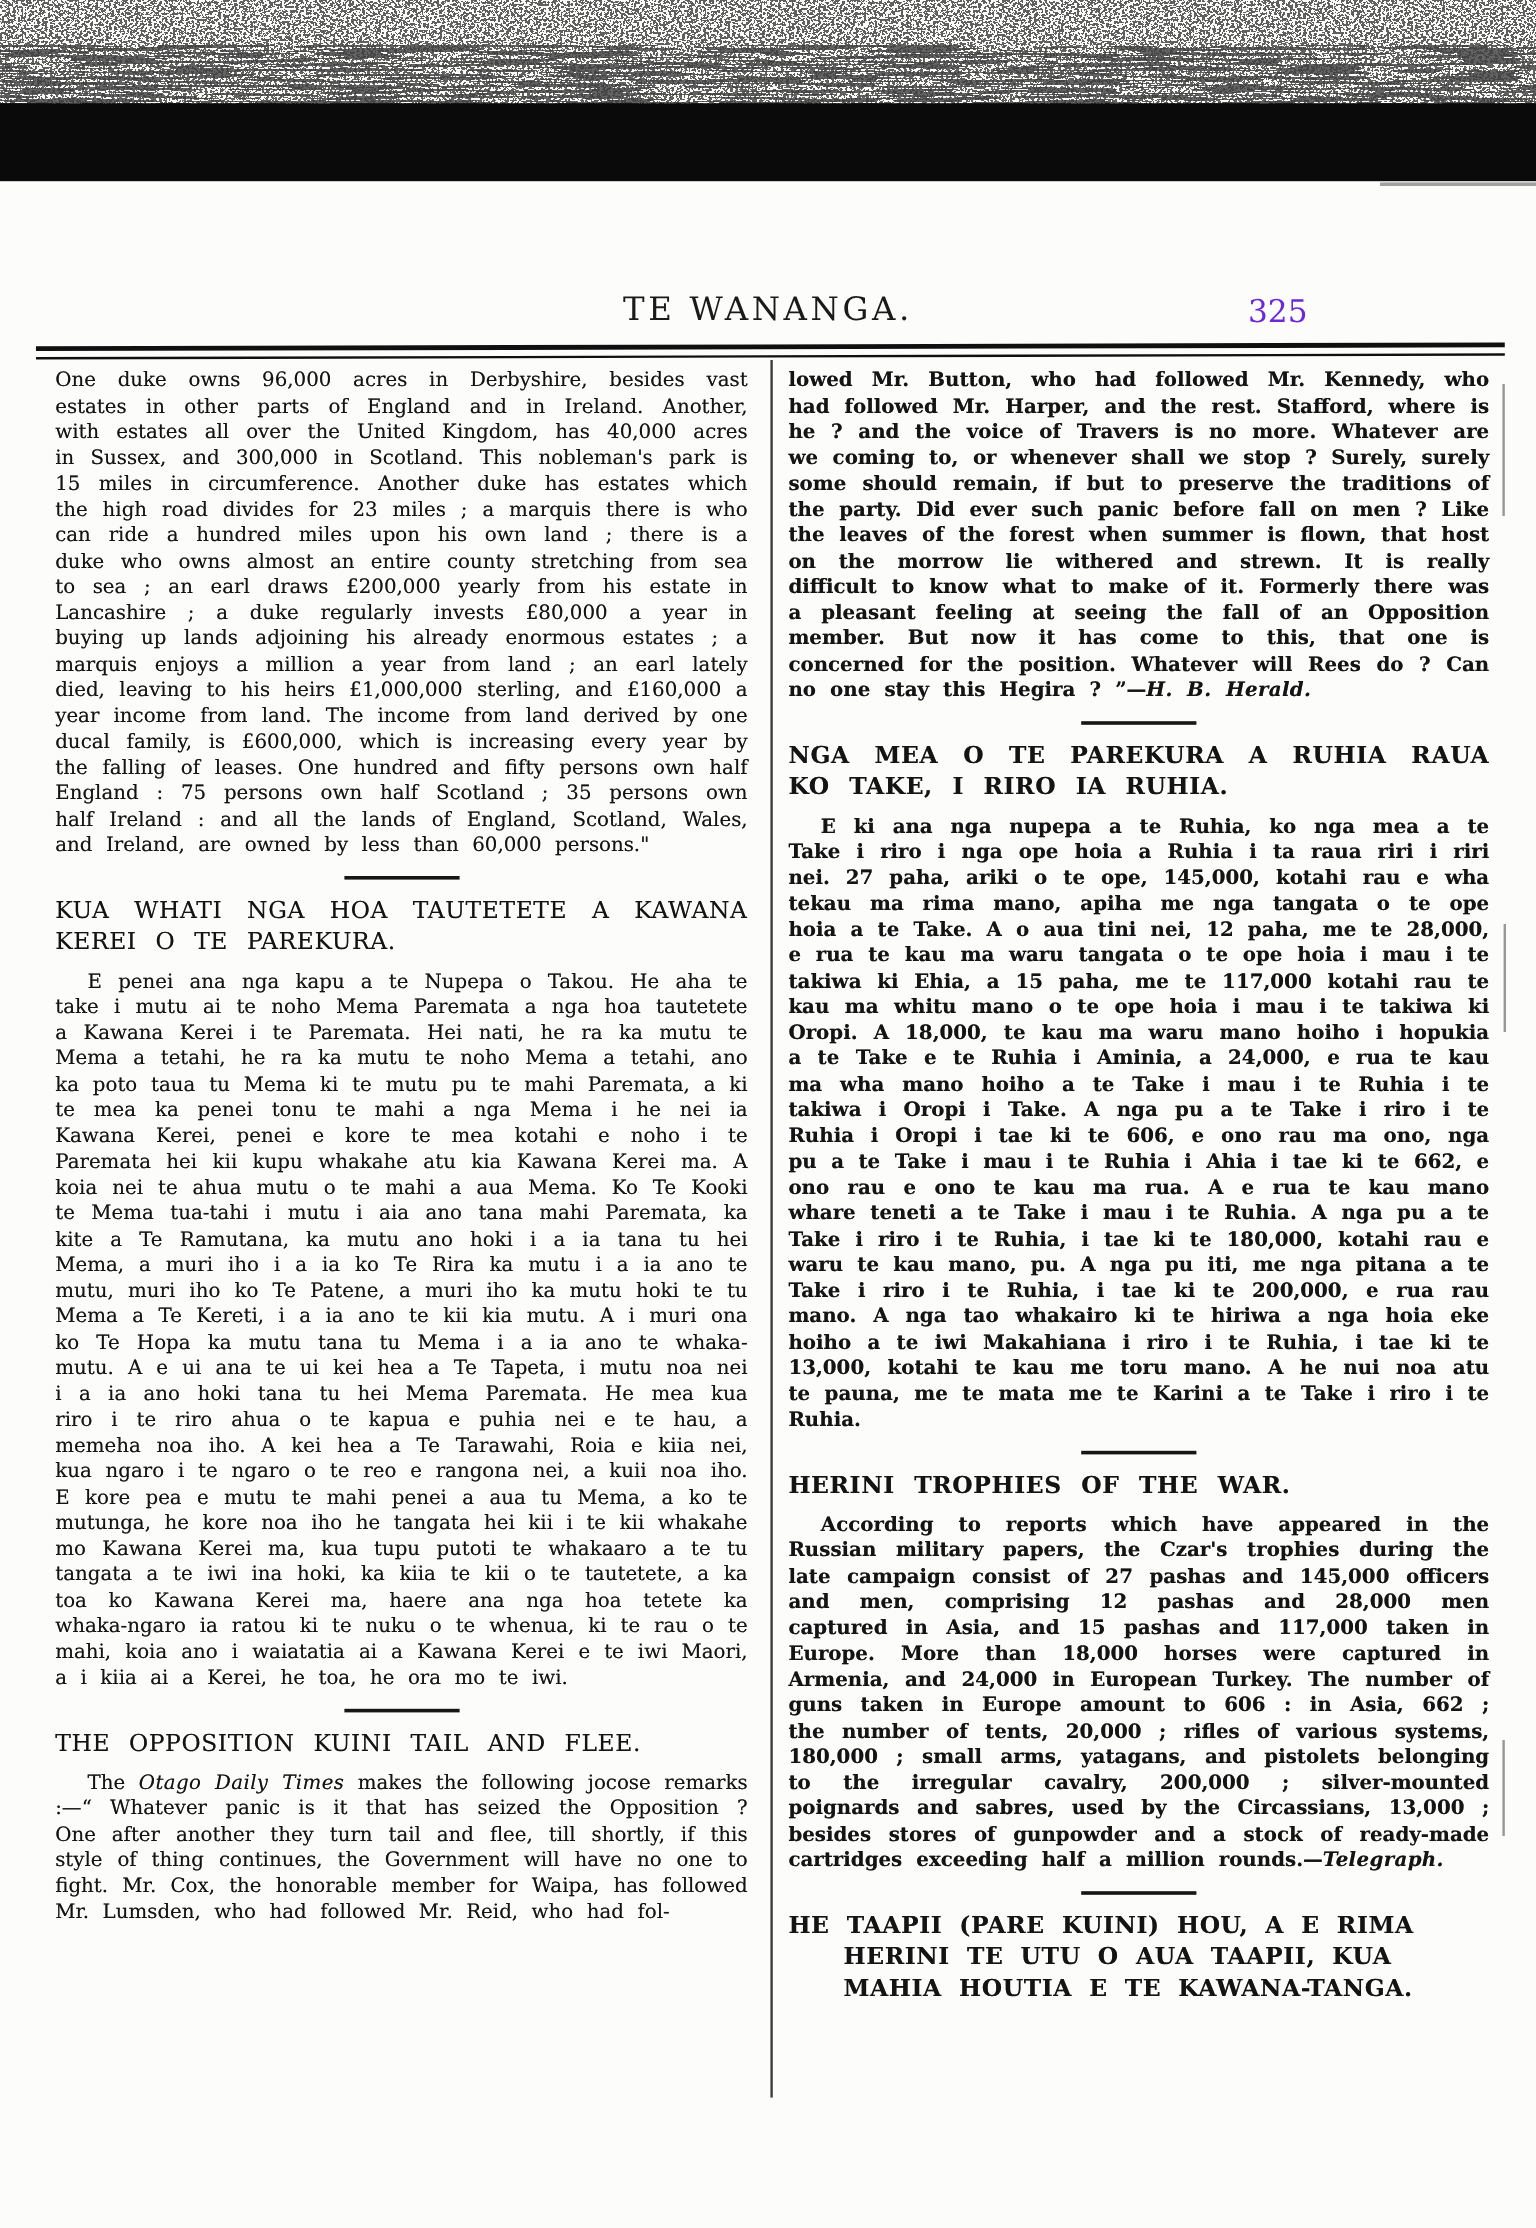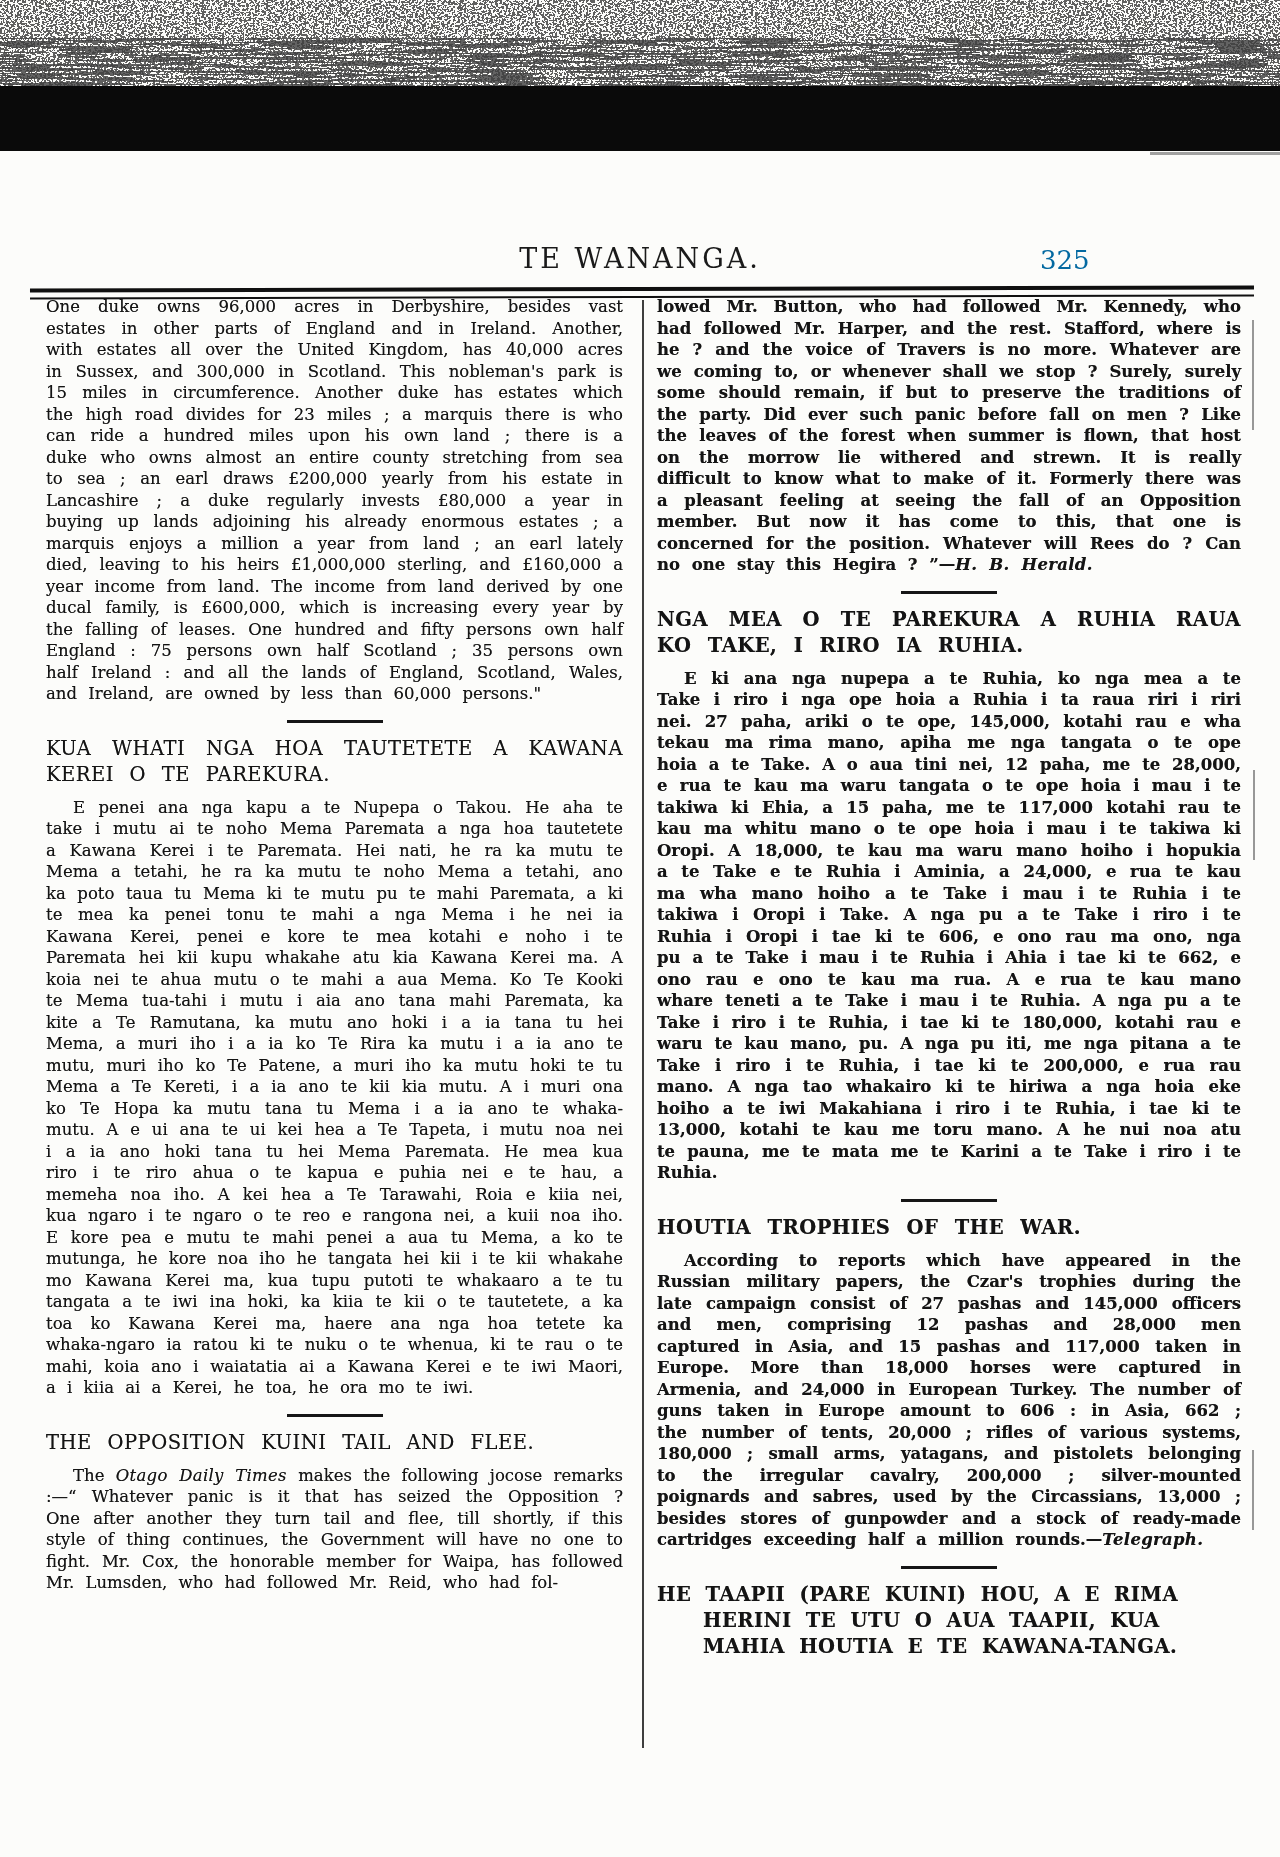--- a/index.html
+++ b/index.html
@@ -10,27 +10,27 @@
   }
   
   .scan-top{position:absolute;top:0;left:0;width:1280px;height:170px;}
   .under-band-smear{position:absolute;top:152px;left:1150px;width:130px;height:3px;background:#555;opacity:.55;}
   
   .masthead{position:absolute;top:243px;left:0;width:1280px;height:40px;}
   .paper-title{
     position:absolute;left:0;width:100%;text-align:center;
     font-size:27px;letter-spacing:3px;color:#1a1a1a;
   }
-  .page-number{position:absolute;left:1040px;top:2px;font-size:26px;color:#0369a1;}
+  .page-number{position:absolute;left:1040px;top:2px;font-size:26px;color:#6d28d9;}
   .head-rules{position:absolute;top:287px;left:30px;width:1224px;transform:rotate(-0.15deg);}
   .head-rules .r1{height:4px;background:#101010;}
   .head-rules .r2{height:2px;background:#101010;margin-top:5px;}
   
   .column{
-    position:absolute;top:296px;
+    position:absolute;top:306px;
     font-size:16.5px;line-height:21.5px;text-align:justify;
     word-spacing:6px;
     text-shadow:0 0 .4px rgba(10,10,10,.55);
   }
   .col-left{left:46px;width:577px;}
   .col-right{left:657px;width:584px;font-weight:bold;}
   .col-divider{position:absolute;left:642px;top:300px;width:2px;height:1448px;background:#1c1c1c;opacity:.85;}
   .edge-dash{position:absolute;width:2px;background:#333;opacity:.5;}
   
   .section-rule{width:96px;height:3px;background:#161616;margin:15px auto 13px auto;}
@@ -106,17 +106,17 @@
     <div class="section-rule"></div>
     <div class="article-heading">THE OPPOSITION KUINI TAIL AND FLEE.</div>
     <p class="article-paragraph indented">The <i>Otago Daily Times</i> makes the following jocose remarks :—“ Whatever panic is it that has seized the Opposition ?  One after another they turn tail and flee, till shortly, if this style of thing continues, the Government will have no one to fight.  Mr. Cox, the honorable member for Waipa, has followed Mr. Lumsden, who had followed Mr. Reid, who had fol-</p>
   </div>
 <div class="column col-right">
     <p class="article-paragraph">lowed Mr. Button, who had followed Mr. Kennedy, who had followed Mr. Harper, and the rest.  Stafford, where is he ? and the voice of Travers is no more. Whatever are we coming to, or whenever shall we stop ?  Surely, surely some should remain, if but to preserve the traditions of the party.  Did ever such panic before fall on men ?  Like the leaves of the forest when summer is flown, that host on the morrow lie withered and strewn.  It is really difficult to know what to make of it.  Formerly there was a pleasant feeling at seeing the fall of an Opposition member. But now it has come to this, that one is concerned for the position.  Whatever will Rees do ?  Can no one stay this Hegira ? ”—<i>H. B. Herald.</i></p>
     <div class="section-rule"></div>
     <div class="article-heading">NGA MEA O TE PAREKURA A RUHIA RAUA KO TAKE, I RIRO IA RUHIA.</div>
     <p class="article-paragraph indented">E ki ana nga nupepa a te Ruhia, ko nga mea a te Take i riro i nga ope hoia a Ruhia i ta raua riri i riri nei.  27 paha, ariki o te ope, 145,000, kotahi rau e wha tekau ma rima mano, apiha me nga tangata o te ope hoia a te Take.  A o aua tini nei, 12 paha, me te 28,000, e rua te kau ma waru tangata o te ope hoia i mau i te takiwa ki Ehia, a 15 paha, me te 117,000 kotahi rau te kau ma whitu mano o te ope hoia i mau i te takiwa ki Oropi.  A 18,000, te kau ma waru mano hoiho i hopukia a te Take e te Ruhia i Aminia, a 24,000, e rua te kau ma wha mano hoiho a te Take i mau i te Ruhia i te takiwa i Oropi i Take.  A nga pu a te Take i riro i te Ruhia i Oropi i tae ki te 606, e ono rau ma ono, nga pu a te Take i mau i te Ruhia i Ahia i tae ki te 662, e ono rau e ono te kau ma rua. A e rua te kau mano whare teneti a te Take i mau i te Ruhia.  A nga pu a te Take i riro i te Ruhia, i tae ki te 180,000, kotahi rau e waru te kau mano, pu.  A nga pu iti, me nga pitana a te Take i riro i te Ruhia, i tae ki te 200,000, e rua rau mano.  A nga tao whakairo ki te hiriwa a nga hoia eke hoiho a te iwi Makahiana i riro i te Ruhia, i tae ki te 13,000, kotahi te kau me toru mano.  A he nui noa atu te pauna, me te mata me te Karini a te Take i riro i te Ruhia.</p>
     <div class="section-rule"></div>
-    <div class="article-heading">HOUTIA TROPHIES OF THE WAR.</div>
+    <div class="article-heading">HERINI TROPHIES OF THE WAR.</div>
     <p class="article-paragraph indented">According to reports which have appeared in the Russian military papers, the Czar's trophies during the late campaign consist of 27 pashas and 145,000 officers and men, comprising 12 pashas and 28,000 men captured in Asia, and 15 pashas and 117,000 taken in Europe.  More than 18,000 horses were captured in Armenia, and 24,000 in European Turkey. The number of guns taken in Europe amount to 606 : in Asia, 662 ;  the number of tents, 20,000 ;  rifles of various systems, 180,000 ;  small arms, yatagans, and pistolets belonging to the irregular cavalry, 200,000 ; silver-mounted poignards and sabres, used by the Circassians, 13,000 ;  besides stores of gunpowder and a stock of ready-made cartridges exceeding half a million rounds.—<i>Telegraph.</i></p>
     <div class="section-rule"></div>
     <div class="article-heading hanging">HE TAAPII (PARE KUINI) HOU, A E RIMA HERINI TE UTU O AUA TAAPII, KUA MAHIA HOUTIA E TE KAWANA-TANGA.</div>
   </div>
 
 </body></html>

